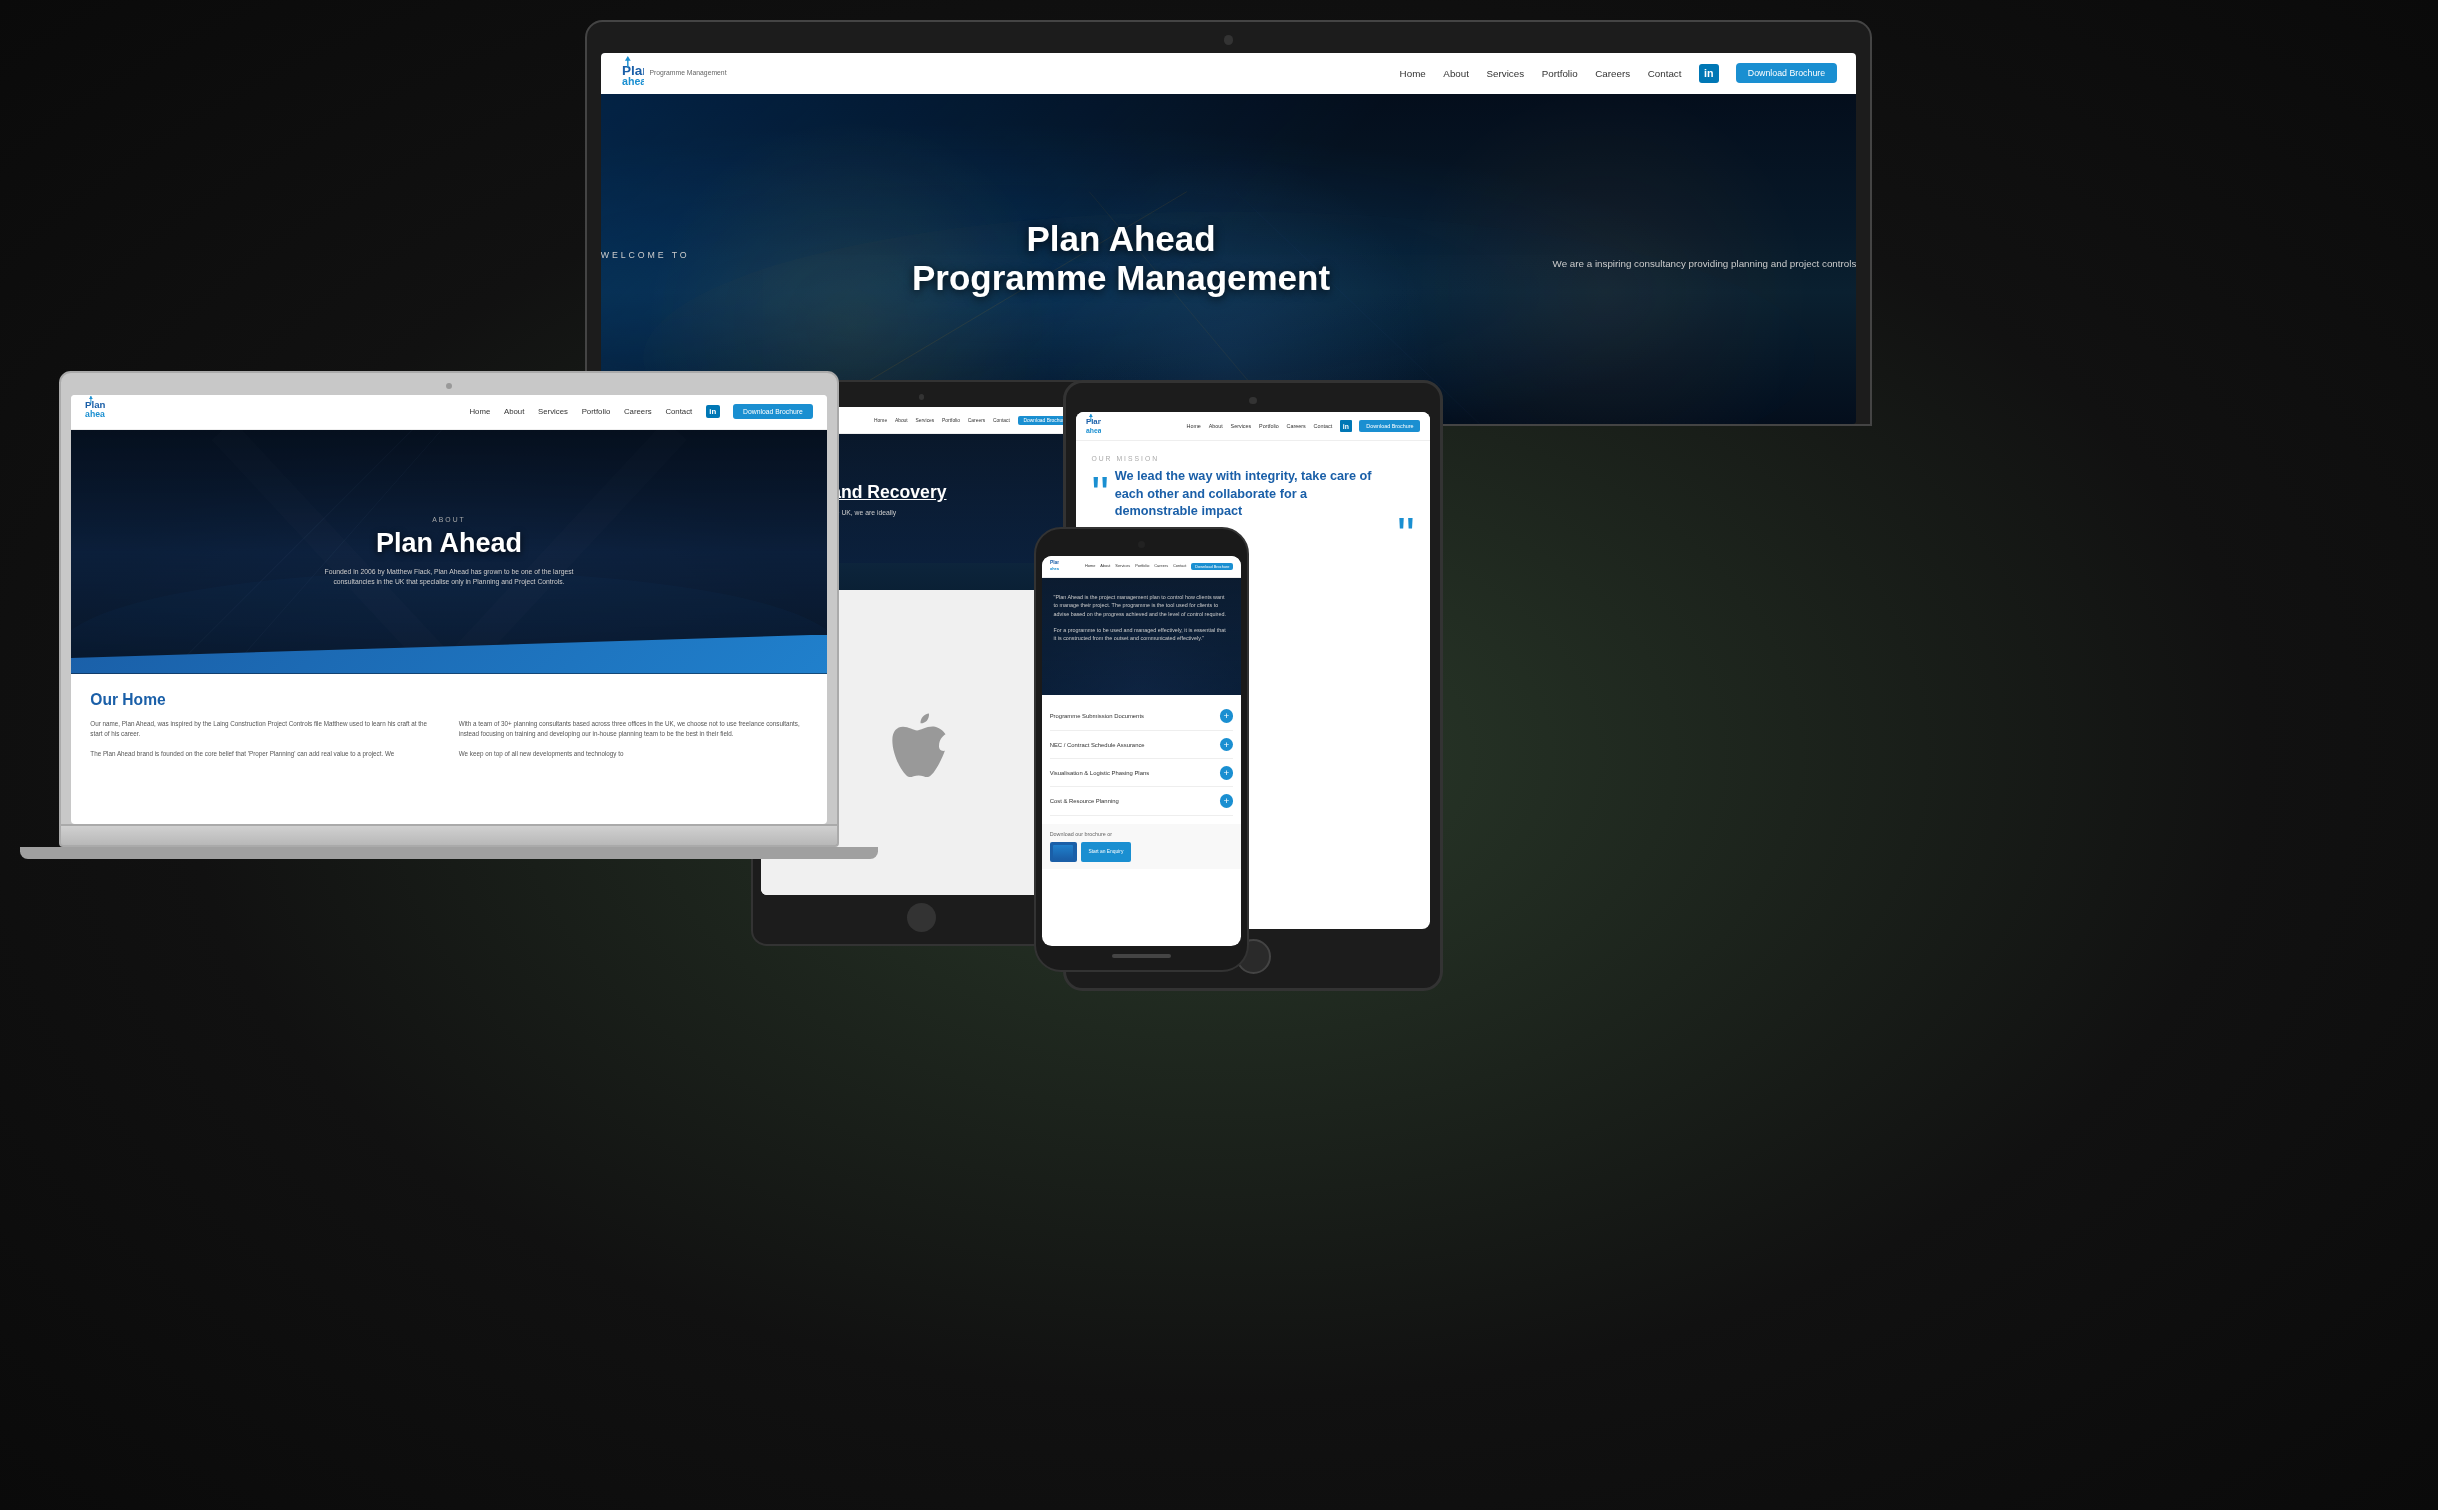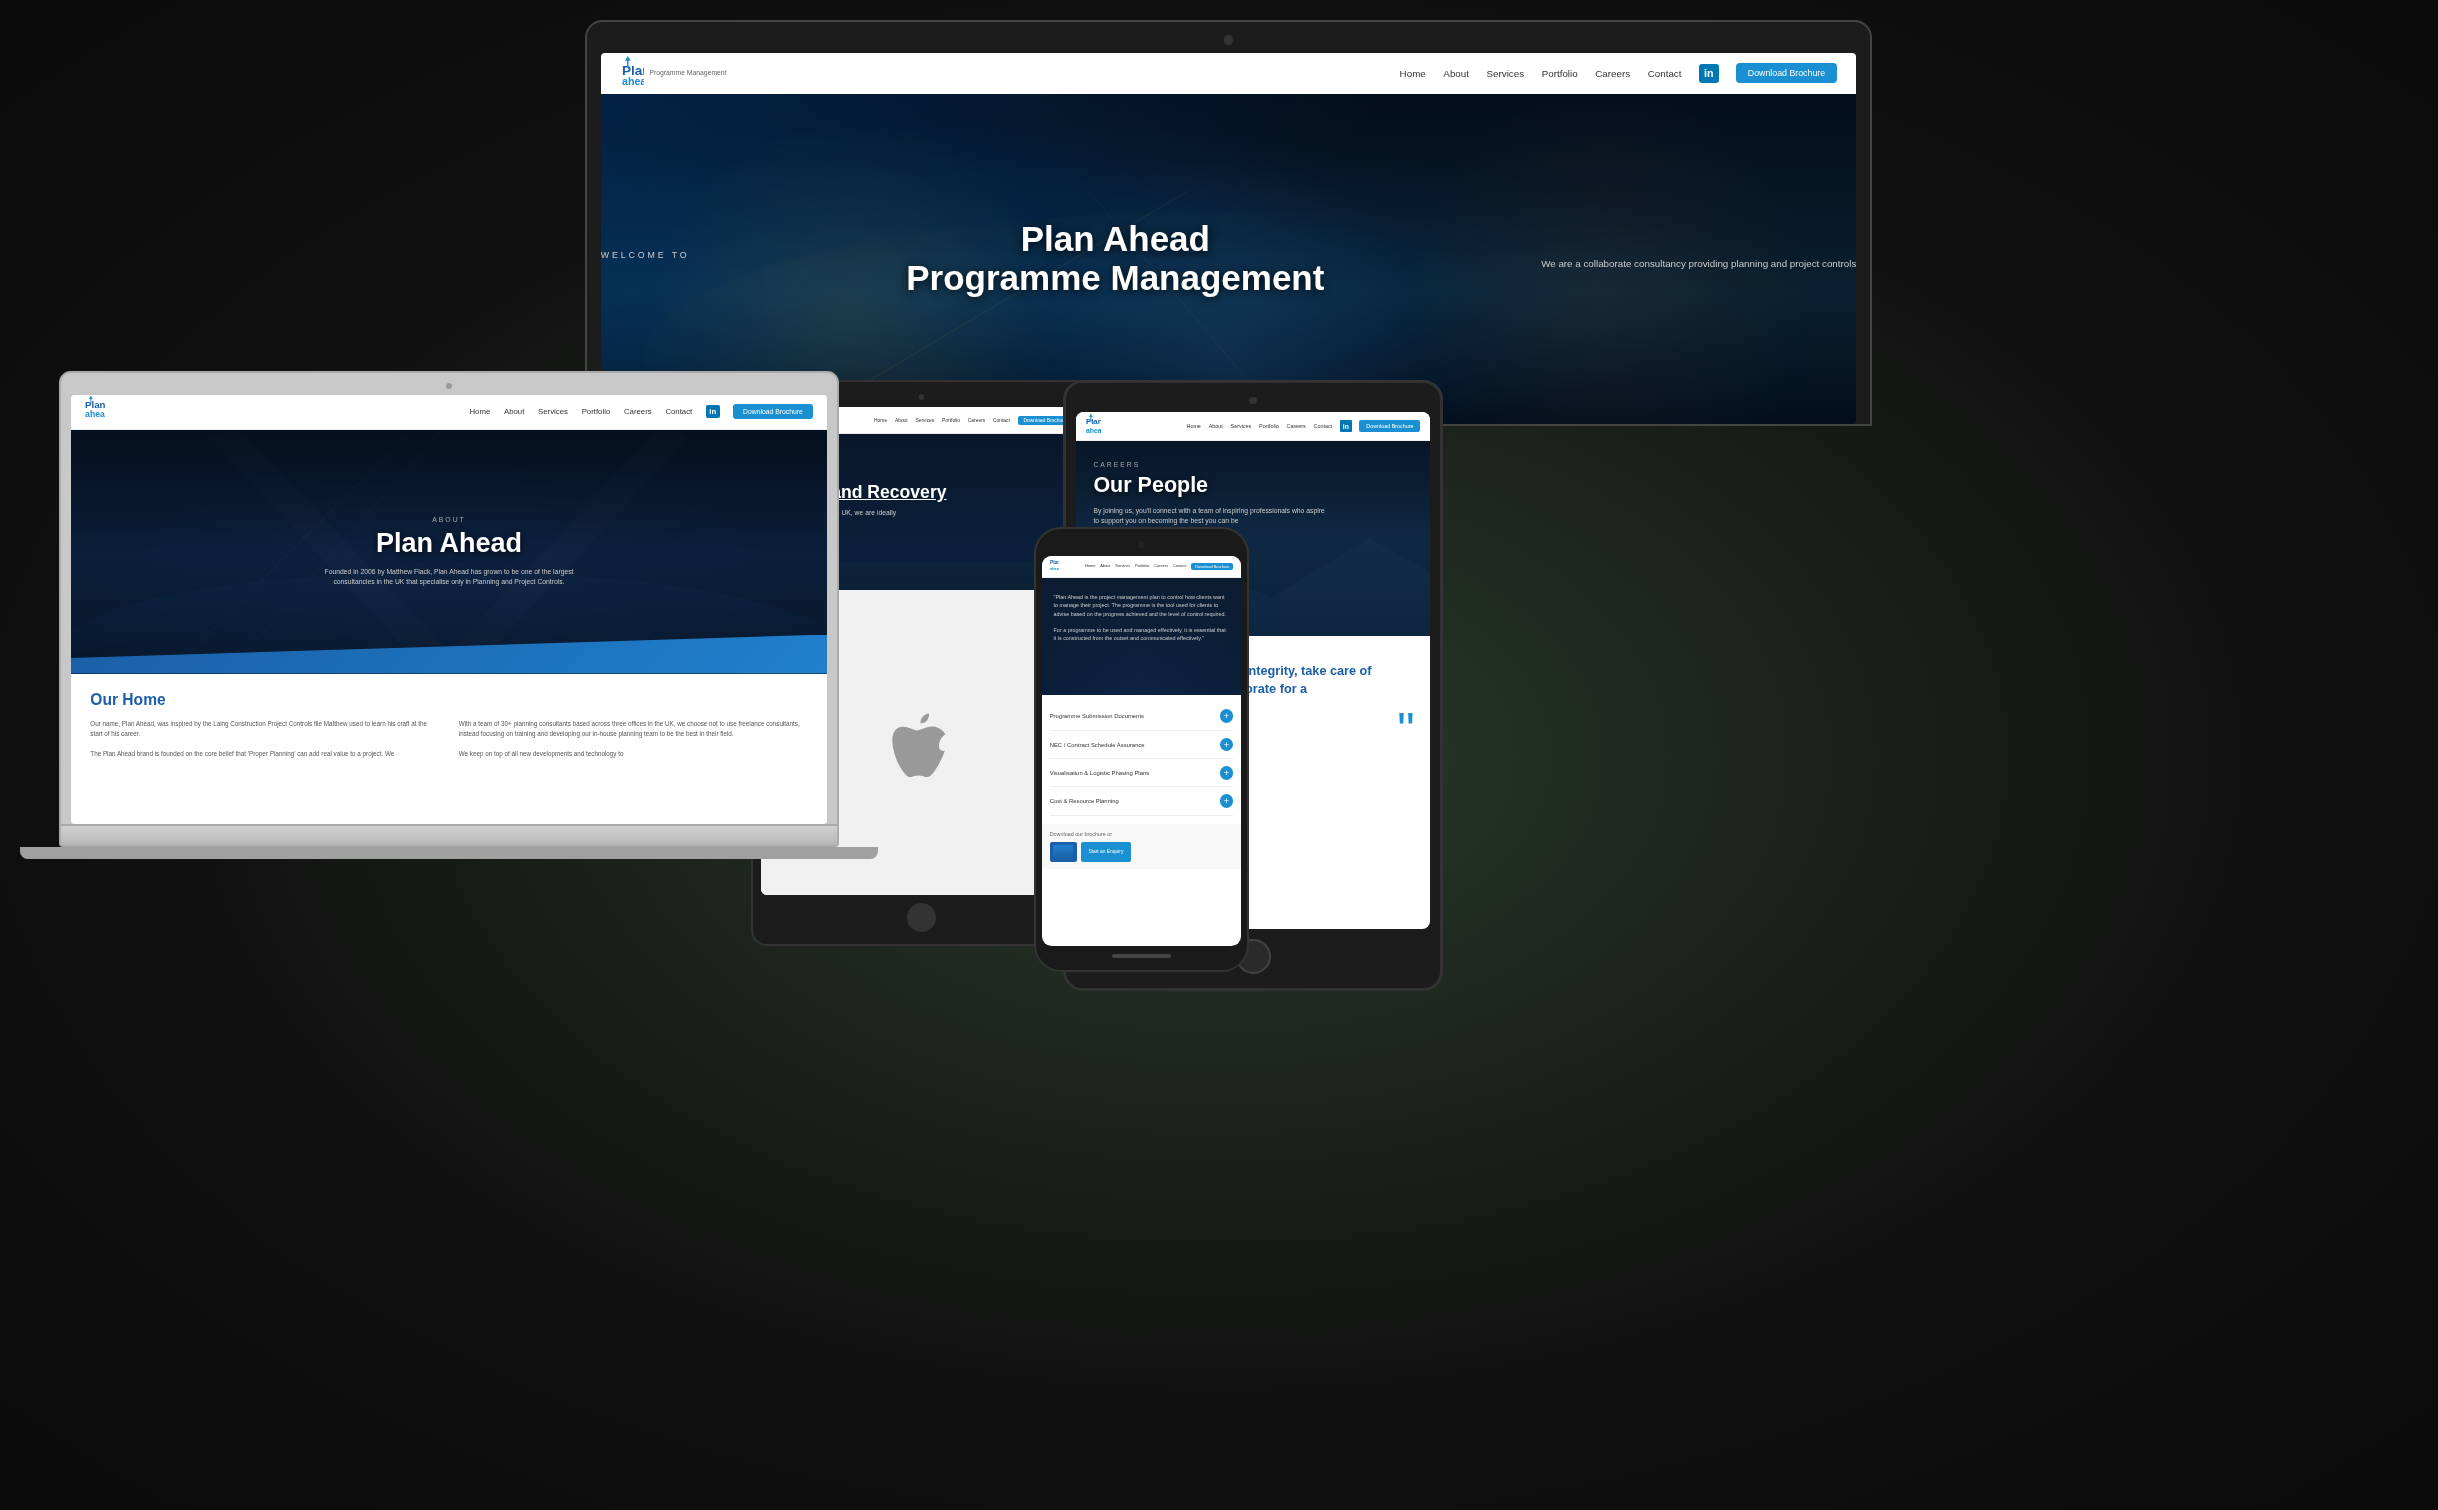--- a/index.html
+++ b/index.html
@@ -780,21 +780,21 @@
           <ellipse cx="50%" cy="80%" rx="600" ry="150" fill="url(#roadGrad)" opacity="0.4"></ellipse>
           <line x1="200" y1="338" x2="600" y2="100" stroke="#ffa500" stroke-width="1" opacity="0.3"></line>
           <line x1="700" y1="338" x2="500" y2="100" stroke="#ffa500" stroke-width="1" opacity="0.2"></line>
           <line x1="900" y1="338" x2="650" y2="100" stroke="#4488ff" stroke-width="0.5" opacity="0.2"></line>
         </svg>
         <div class="monitor-hero-welcome">WELCOME TO</div>
         <div class="monitor-hero-title">
           <span>Plan Ahead</span><br>
           <span>Programme Management</span>
         </div>
-        <div class="monitor-hero-subtitle">We are a collaborate consultancy providing planning and project controls</div>
+        <div class="monitor-hero-subtitle">We are a inspiring consultancy providing planning and project controls</div>
       </div>
     </div>
   </div>
   <div class="monitor-stand-top"></div>
   <div class="monitor-stand-neck"></div>
   <div class="monitor-stand-base"></div>
 </div>
 
 <div class="laptop-wrapper">
   <div class="laptop-frame">
@@ -982,32 +982,20 @@
           <span class="tablet2-nav-link">About</span>
           <span class="tablet2-nav-link">Services</span>
           <span class="tablet2-nav-link">Portfolio</span>
           <span class="tablet2-nav-link">Careers</span>
           <span class="tablet2-nav-link">Contact</span>
           <div style="display:inline-flex;align-items:center;justify-content:center;width:11.7px;height:11.7px;background:#0077b5;border-radius:1px;color:#fff;font-size:6.8px;font-weight:bold;">in</div>
           <button class="tablet2-nav-btn">Download Brochure</button>
         </div>
       </div>
 
-      <div class="tablet2-hero">
-        <div style="position:absolute;inset:0;background:linear-gradient(180deg,rgba(5,15,30,0.6) 0%,rgba(10,30,60,0.5) 100%);"></div>
-
-        <svg style="position:absolute;bottom:0;left:0;right:0;width:100%;height:60%;opacity:0.4" viewBox="0 0 362 120" width="353" height="117">
-          <polygon points="0,120 100,40 200,80 300,20 390,70 390,120" fill="#1a3a5c" opacity="0.6"></polygon>
-        </svg>
-        <div class="tablet2-hero-content">
-          <div class="tablet2-careers-label">CAREERS</div>
-          <div class="tablet2-hero-title">Our People</div>
-          <div class="tablet2-hero-desc">By joining us, you'll connect with a team of inspiring professionals who aspire to support you on becoming the best you can be</div>
-        </div>
-      </div>
 
       <div class="tablet2-mission">
         <div style="font-size:6.8px;color:#aaa;letter-spacing:2px;text-transform:uppercase;margin-bottom:5.9px;">OUR MISSION</div>
         <div style="display:flex;align-items:flex-start;gap:5.9px;">
           <div style="font-size:49px;color:#1a8fd1;line-height:0.7;margin-top:7.8px;">"</div>
           <div style="flex:1;">
             <div style="font-size:12.7px;font-weight:700;color:#1a5fa8;line-height:1.4;">We lead the way with integrity, take care of each other and collaborate for a demonstrable impact</div>
           </div>
           <div style="font-size:49px;color:#1a8fd1;line-height:0.7;margin-top:49px;align-self:flex-end;">"</div>
         </div>

